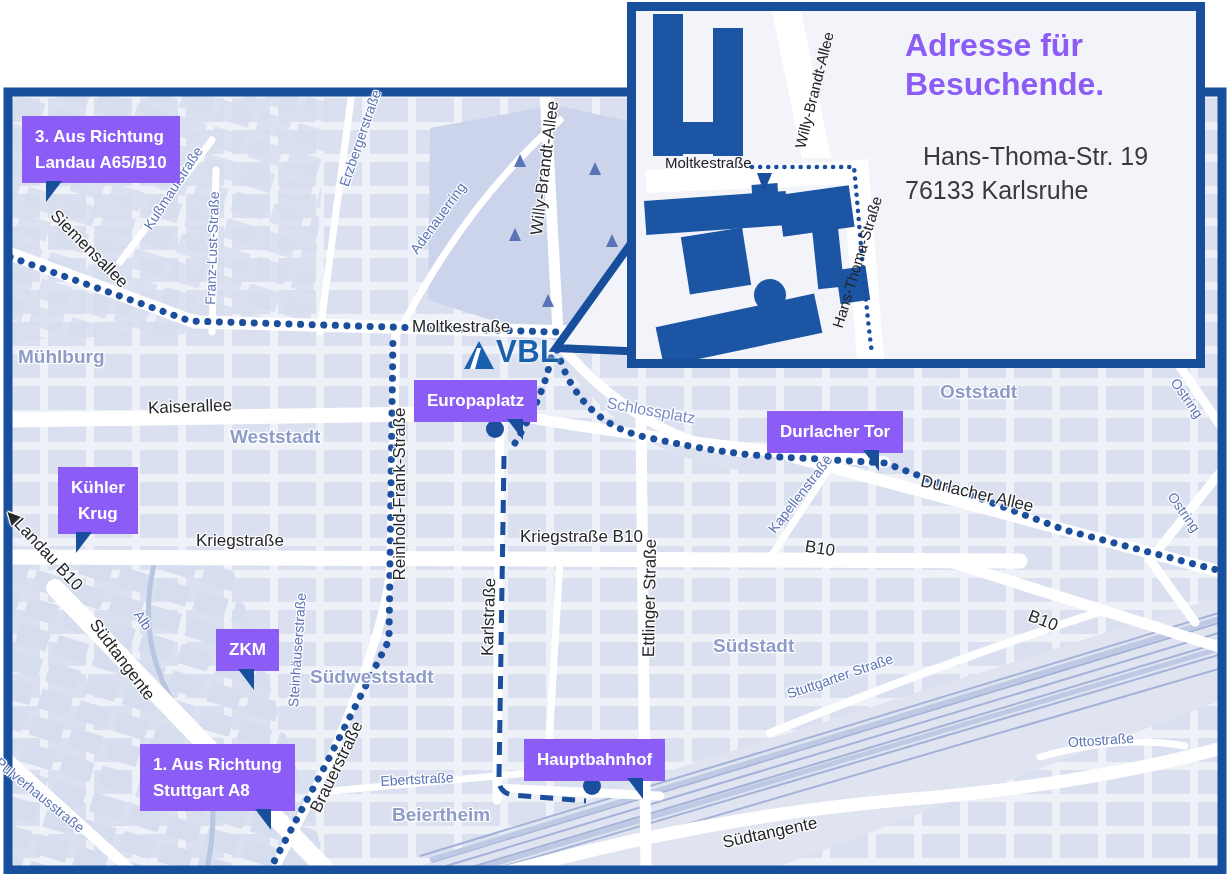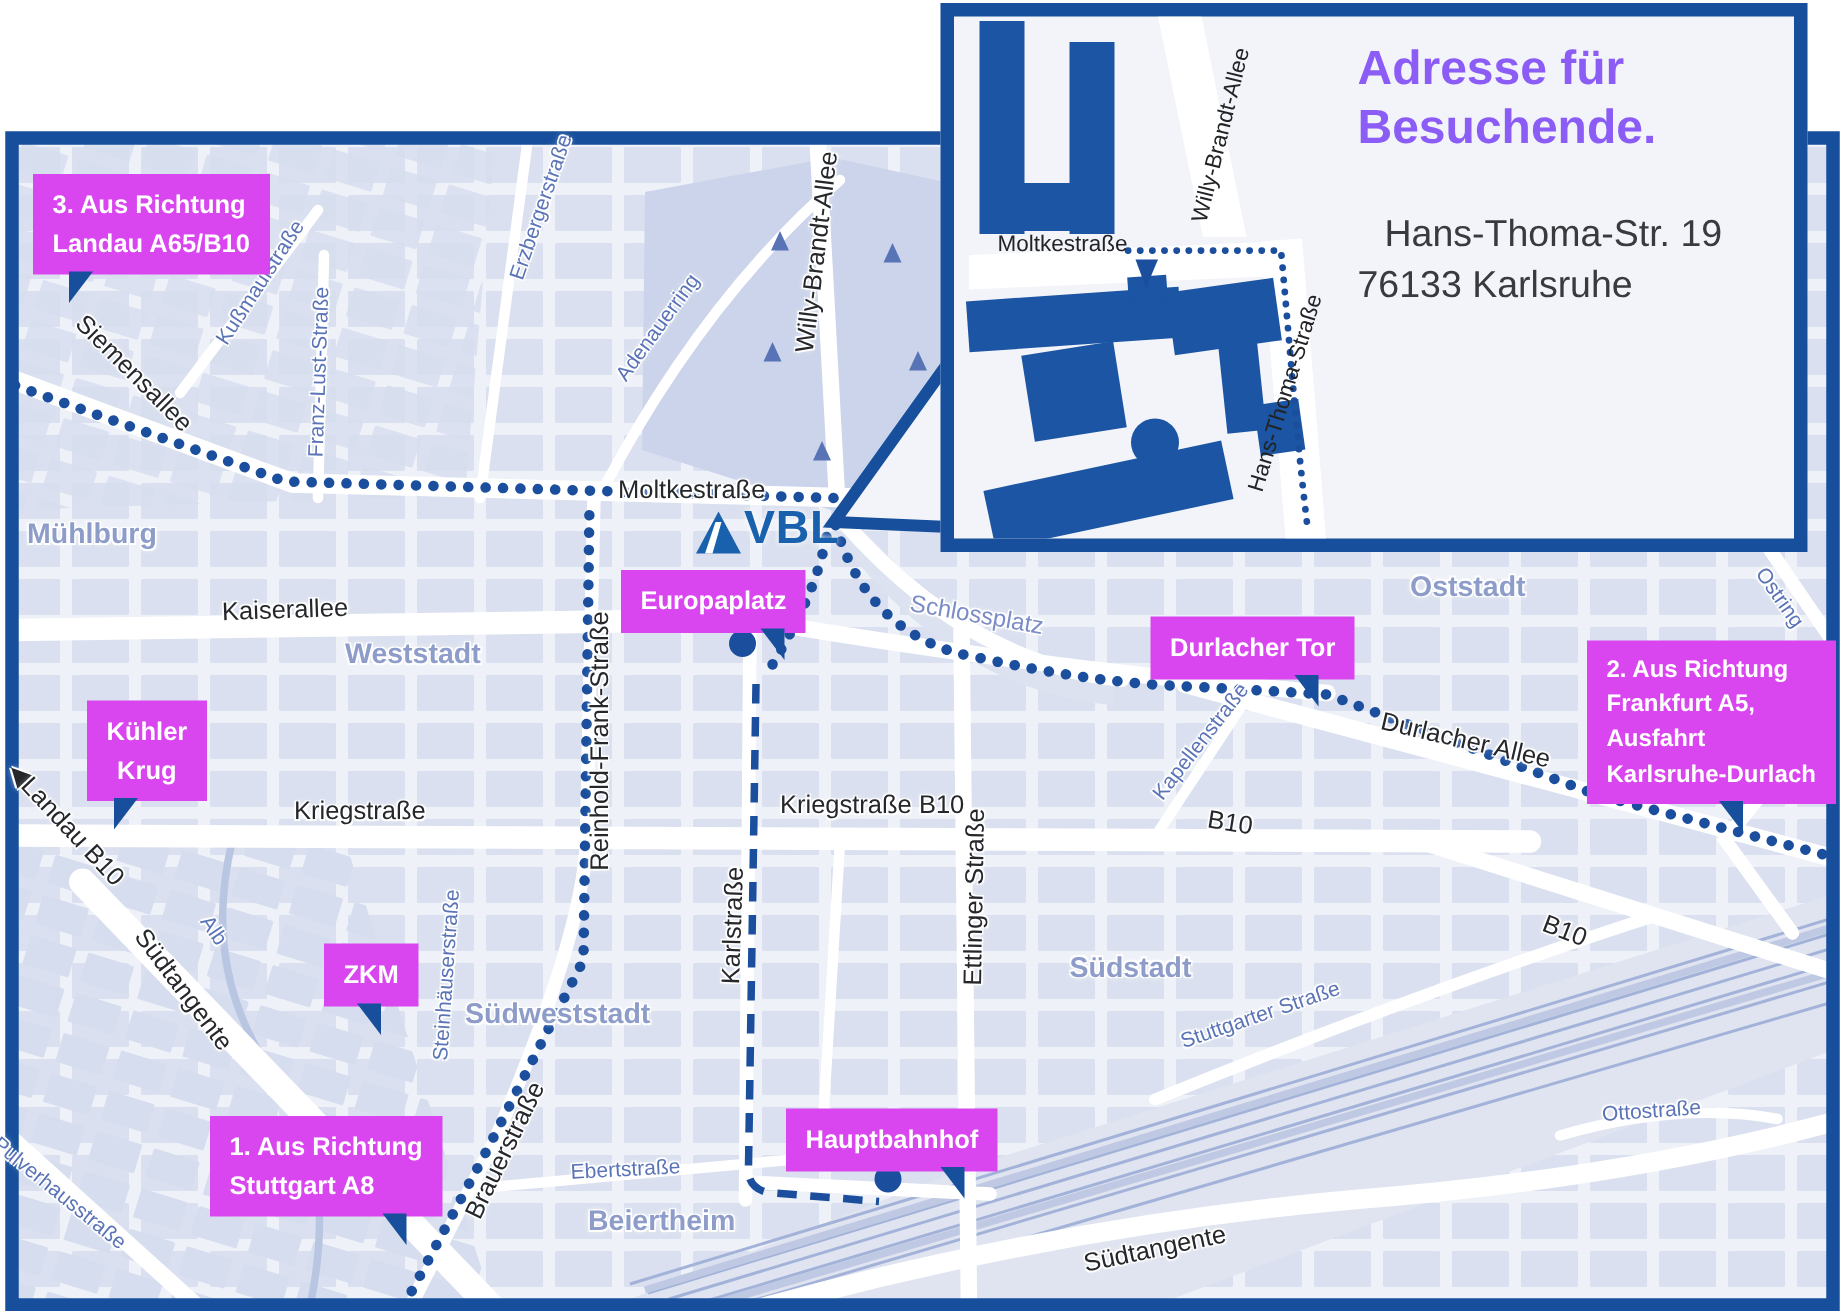--- a/index.html
+++ b/index.html
@@ -10,21 +10,21 @@
   
   .lbl{position:absolute;white-space:nowrap;z-index:5;
        text-shadow:-1px -1px 0 #fff,1px -1px 0 #fff,-1px 1px 0 #fff,1px 1px 0 #fff,0 0 4px #fff;}
   .street-dark{color:#26272b;font-size:17px;}
   .street-blue{color:#5b74b7;font-size:14px;}
   .district{color:#8d9cc9;font-size:19px;font-weight:bold;}
   .schloss{font-size:16px;color:#7b8cc6;}
   .ctr{transform-origin:center;}
   .inset-lbl{z-index:32;text-shadow:none;color:#222326;font-size:15px;}
   
-  .callout{position:absolute;background:#d946ef;color:#ffffff;font-weight:bold;
+  .callout{position:absolute;background:#8b5cf6;color:#ffffff;font-weight:bold;
            font-size:17px;line-height:1.5;padding:8px 13px;z-index:11;}
   .callout .tail{position:absolute;width:0;height:0;bottom:-19px;}
   .tail-l{border-top:21px solid #174f9c;border-right:16px solid transparent;}
   .tail-r{border-top:21px solid #174f9c;border-left:16px solid transparent;}
   .t-center{text-align:center;}
   
   #vbl-logo{position:absolute;left:462px;top:334px;display:flex;align-items:flex-end;z-index:12;}
   #vbl-logo .word{color:#1961ad;font-size:31px;font-weight:bold;letter-spacing:.5px;
                   text-shadow:0 0 4px #fff;}
   
@@ -205,27 +205,20 @@
   <div class="callout" style="left:767px;top:411px;">
     <div>Durlacher Tor</div>
     <div class="tail tail-r" style="right:24px;bottom:-18px;"></div>
   </div>
 
   <div class="callout" style="left:414px;top:380px;">
     <div>Europaplatz</div>
     <div class="tail tail-r" style="right:14px;bottom:-18px;"></div>
   </div>
 
-  <div class="callout" style="left:1058px;top:427px;font-size:16px;line-height:1.45;max-width:150px;">
-    <div>2. Aus Richtung</div>
-    <div>Frankfurt A5,</div>
-    <div>Ausfahrt</div>
-    <div>Karlsruhe-Durlach</div>
-    <div class="tail tail-r" style="left:88px;"></div>
-  </div>
 
   <div class="callout" style="left:524px;top:739px;">
     <div>Hauptbahnhof</div>
     <div class="tail tail-r" style="right:22px;bottom:-18px;"></div>
   </div>
 
   <svg id="inset-tail" width="1230" height="874" viewBox="0 0 1230 874">
     <polygon points="642,228 556,348 742,356" fill="#f2f4f9" stroke="#174f9c" stroke-width="8"></polygon>
   </svg>
 

